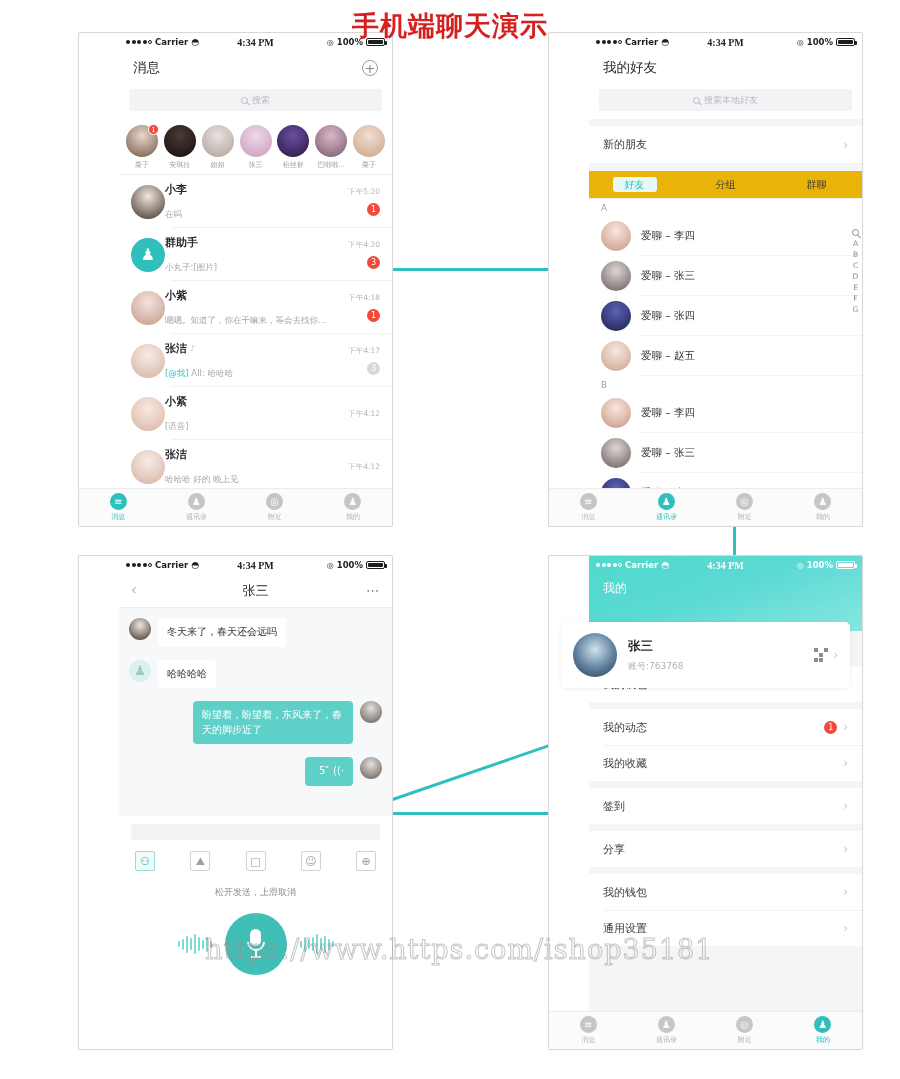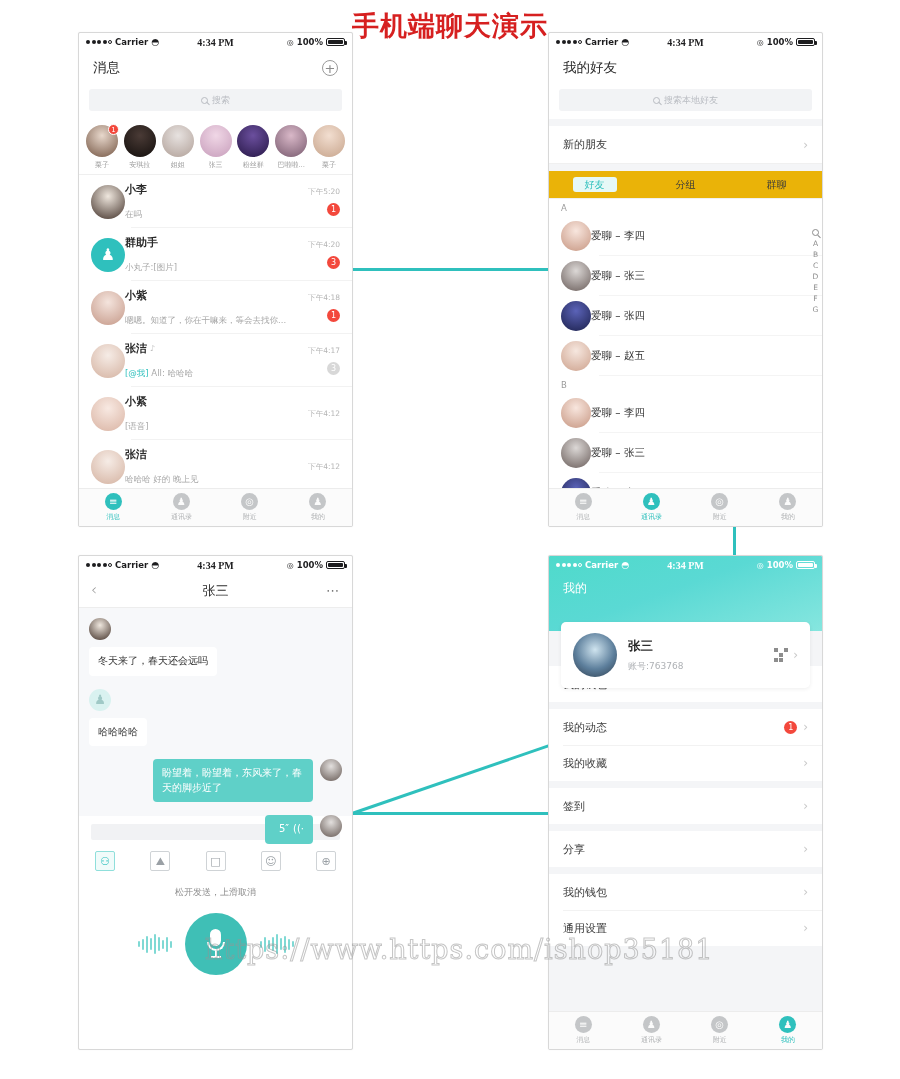--- a/index.html
+++ b/index.html
@@ -28,27 +28,28 @@
   #conn-v1 { left: 733px; top: 520px; width: 3px; height: 48px; }
   #conn-diag {
     left: 352px; top: 812px; width: 236px; height: 3px;
     transform-origin: left center;
     transform: rotate(-19deg);
   }
 
   
   .phone {
     position: absolute;
-    width: 275px; height: 495px;
+    width: 315px; height: 495px;
     background: #ffffff;
     border: 1px solid #d8d8d8;
     border-radius: 2px;
     overflow: hidden;
     z-index: 5;
     box-shadow: 0 0 1px rgba(0,0,0,0.10);
+    padding-left: 40px;
   }
   #phone-messages { left: 78px; top: 32px; }
   #phone-contacts { left: 548px; top: 32px; }
   #phone-chat     { left: 78px; top: 555px; height: 495px; }
   #phone-profile  { left: 548px; top: 555px; height: 495px; }
 
   
   .statusbar {
     height: 18px;
     display: flex;
@@ -208,21 +209,21 @@
     display: flex; background: #eab308; padding: 7px 0 6px;
     border-bottom: 1px solid #f0f0f0;
   }
   .ctab { flex: 1; text-align: center; font-size: 10px; color: #3a3a3a; }
   .ctab.active span {
     color: #2fc0bd; background: #e6f8f7;
     padding: 2px 12px; border-radius: 3px;
   }
   .sec-letter { font-size: 8.5px; color: #9b9b9b; padding: 4px 0 3px 12px; background: #fff; }
   .contact-row {
-    display: flex; align-items: center; 
+    display: flex; align-items: center; gap: 10px;
     padding: 5px 12px; background: #fff; position: relative;
   }
   .contact-row::after {
     content: ""; position: absolute; left: 50px; right: 0; bottom: 0;
     height: 1px; background: #f4f4f4;
   }
   .contact-name { font-size: 10.5px; color: #333; }
   .indexbar {
     position: absolute; right: 3px; top: 196px;
     display: flex; flex-direction: column; align-items: center; gap: 2px;
@@ -239,21 +240,21 @@
   }
   .back-arrow {
     font-size: 15px; color: #8d8d8d; line-height: 1; font-weight: 300;
   }
   .chat-nav-title {
     position: absolute; left: 0; right: 0; text-align: center;
     font-size: 13px; color: #2b2b2b; font-weight: 500; pointer-events: none;
   }
   .dots3 { margin-left: auto; font-size: 13px; color: #7a7a7a; letter-spacing: 1px; line-height: 1; z-index: 2; }
   .msgarea { background: #f7f8fa; padding: 10px 10px 0; height: 208px; }
-  .msg { display: flex; margin-bottom: 13px; align-items: flex-start; gap: 7px; flex-direction: column; }
+  .msg { display: flex; margin-bottom: 13px; align-items: flex-start; gap: 7px; }
   .msg.out { flex-direction: row-reverse; }
   .bubble {
     max-width: 160px; padding: 7px 9px; border-radius: 4px;
     font-size: 10px; line-height: 1.45; color: #333; background: #fff;
   }
   .msg.out .bubble { background: #5fd0c8; color: #fff; }
   .bubble.voice {
     display: flex; align-items: center; justify-content: flex-end; gap: 4px;
     min-width: 48px; font-size: 10px;
   }

